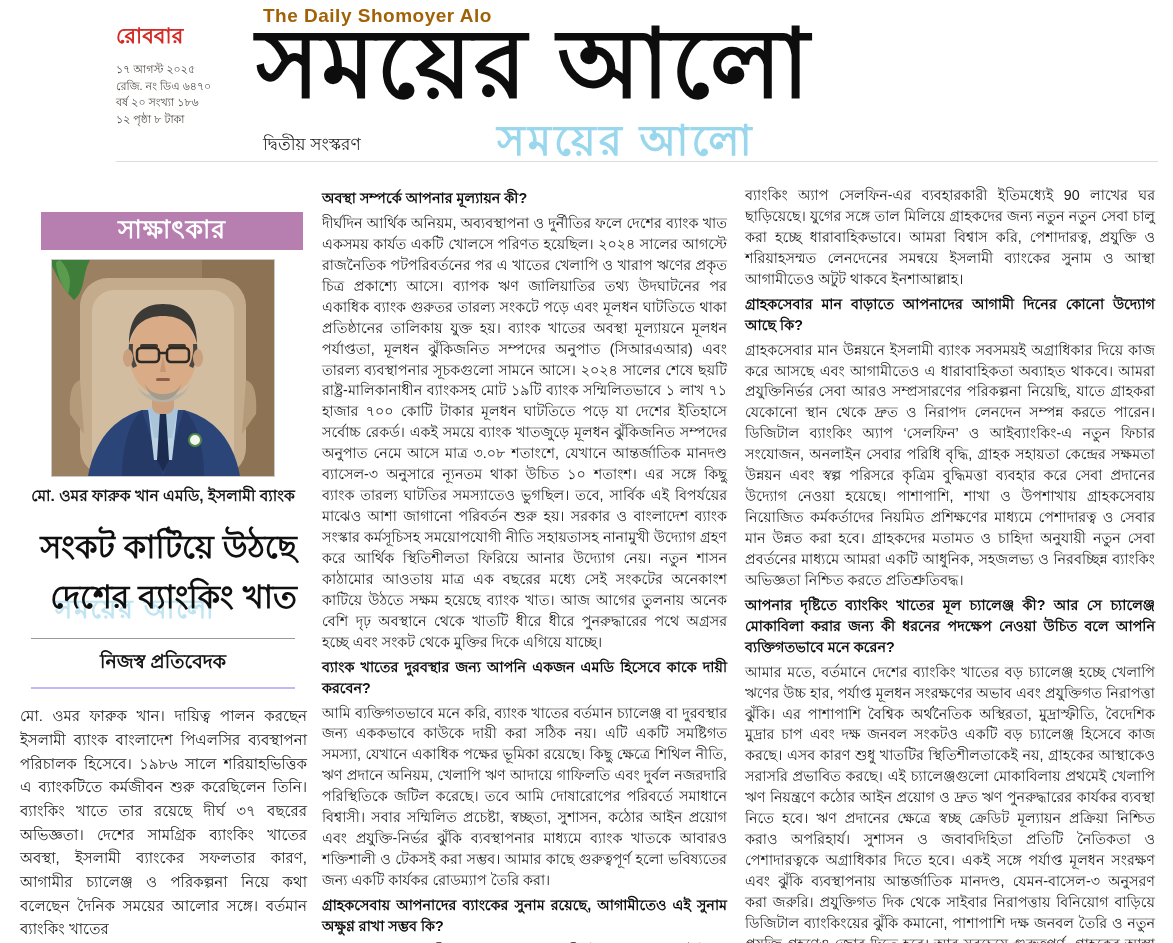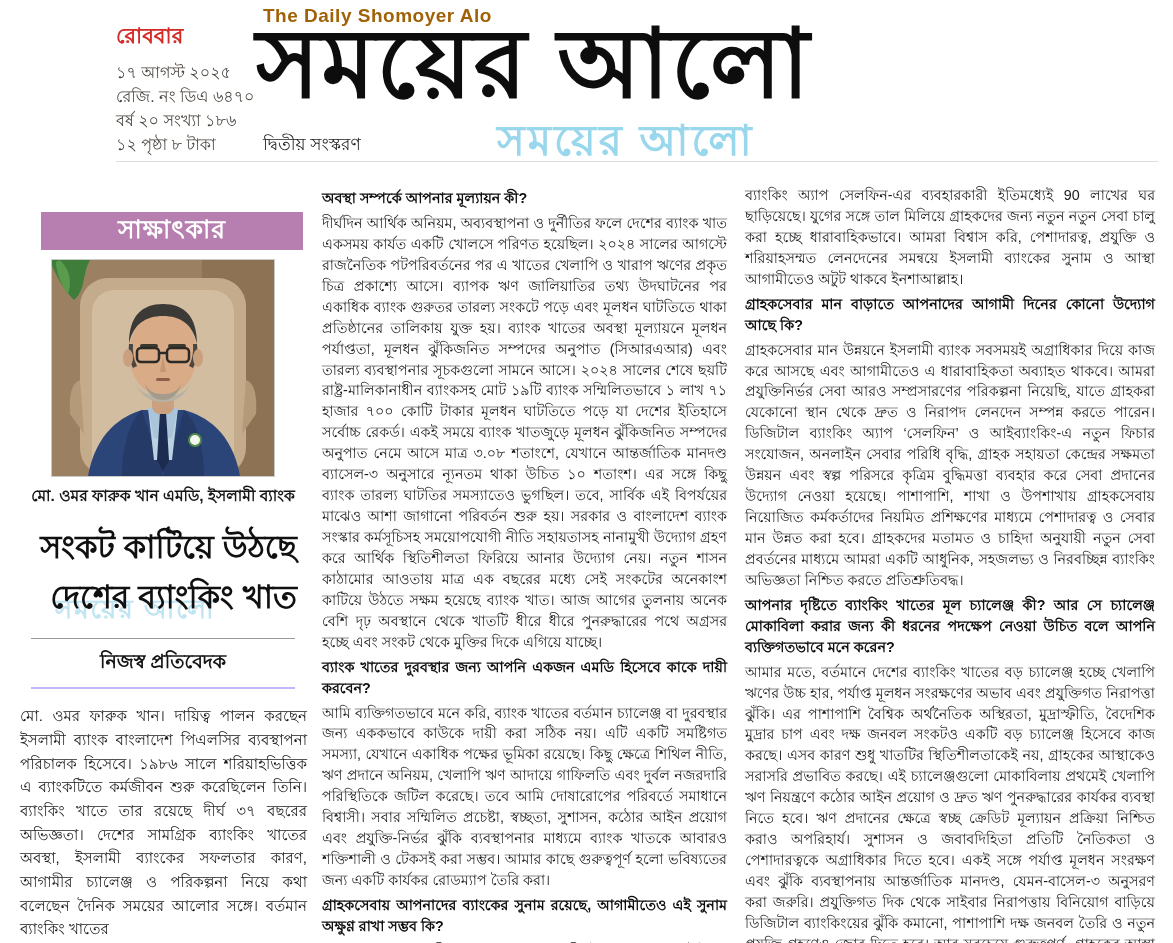--- a/index.html
+++ b/index.html
@@ -7,21 +7,21 @@
   .page {
     position:relative; width:1173px; height:943px; margin:0 auto;
     background:#ffffff; overflow:hidden;
     font-family:"Liberation Sans","DejaVu Sans",sans-serif;
     color:#1c1c1c;
   }
 
   
   .header-info { position:absolute; left:116px; top:20px; width:150px; }
   .weekday { color:#d42b27; font-weight:bold; font-size:21px; margin-bottom:6px; }
-  .info-line { font-size:16px; color:#4a453f; line-height:1.5; }
+  .info-line { font-size:11px; color:#4a453f; line-height:1.5; }
 
   .masthead-en { position:absolute; left:263px; top:5px; font-size:19px; font-weight:bold; color:#a16207; letter-spacing:.5px; }
   .masthead-bn {
     position:absolute; left:256px; top:14px; width:730px;
     font-size:96px; font-weight:900; color:#0d0d0d; line-height:1.05;
     white-space:nowrap; letter-spacing:2px;
   }
   .edition { position:absolute; left:263px; top:131px; font-size:17px; color:#222; }
   .header-watermark {
     position:absolute; left:497px; top:108px; font-size:42px; font-weight:bold;

